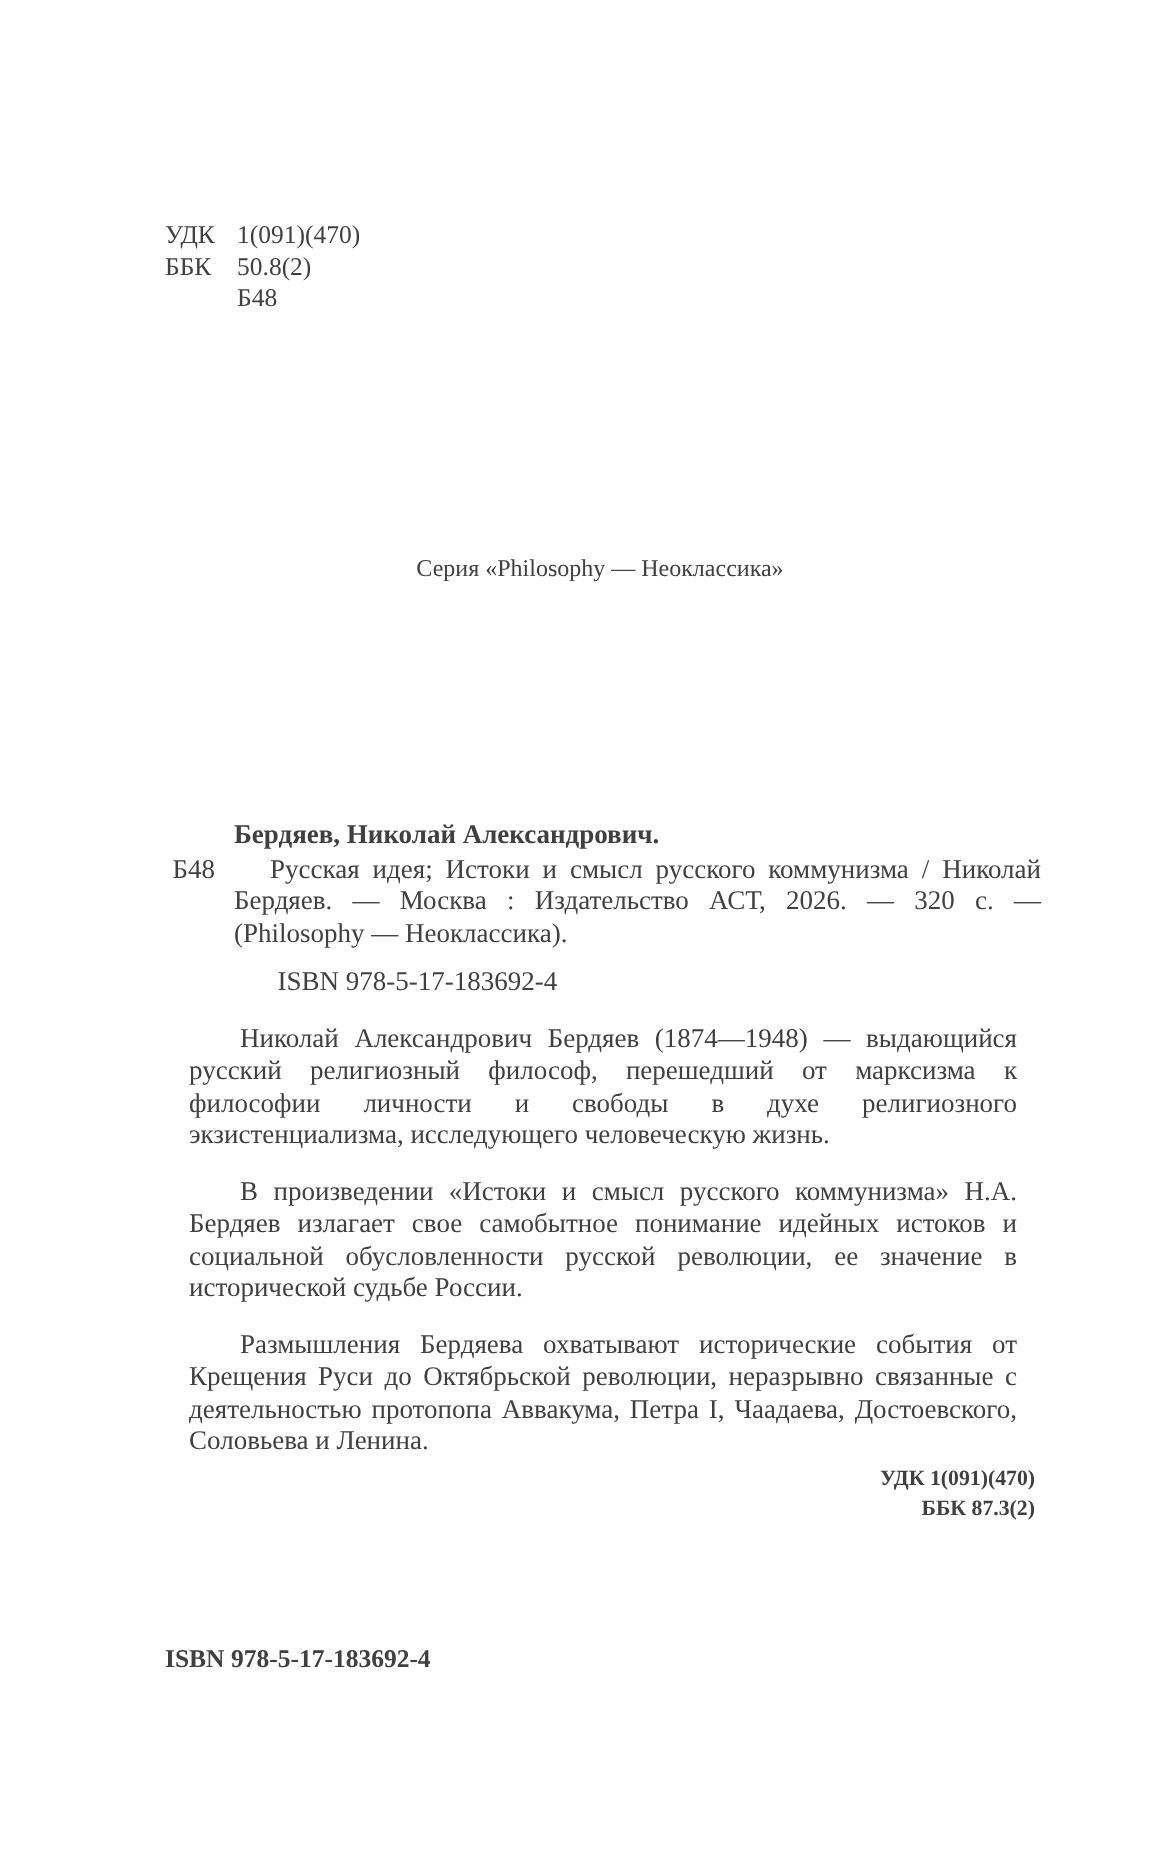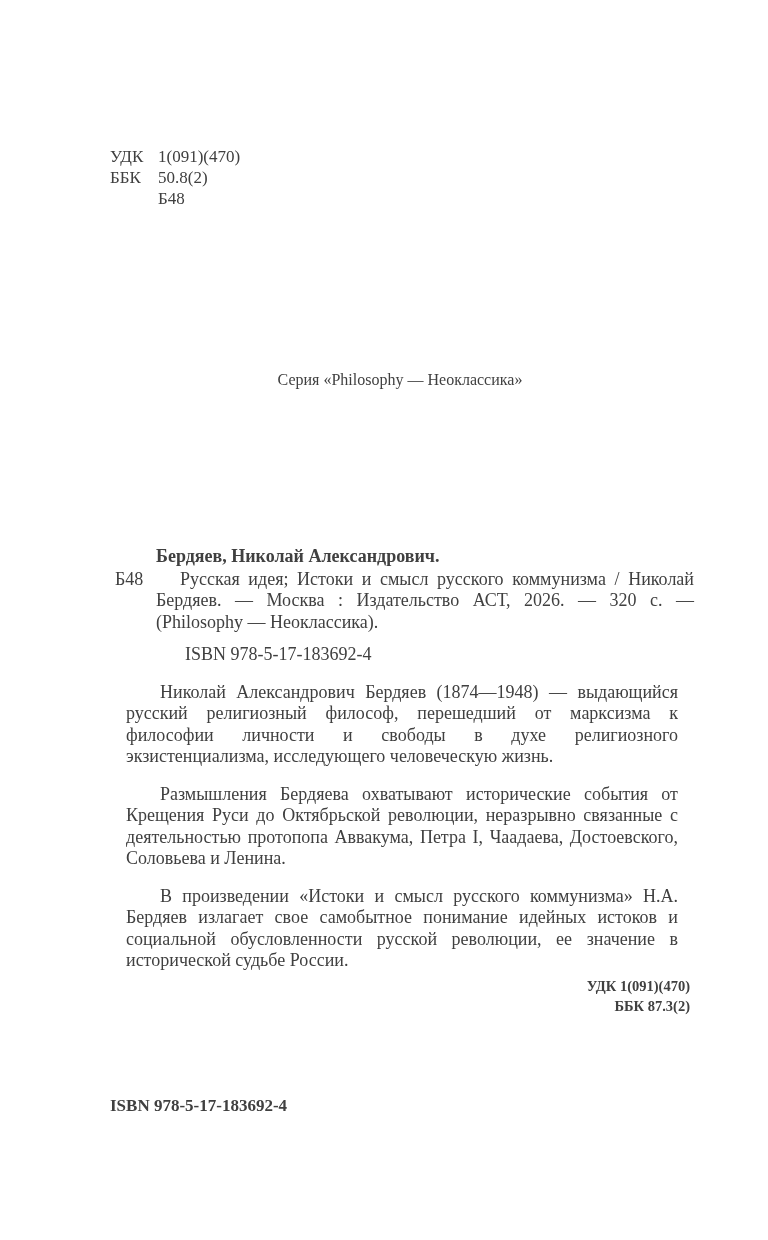--- a/index.html
+++ b/index.html
@@ -131,22 +131,22 @@
   </div>
 
   <div class="imprint">
     <p class="author-heading">Бердяев, Николай Александрович.</p>
     <p class="bib">
       <span class="margin-code">Б48</span><span>Русская идея; Истоки и смысл русского коммунизма / Николай Бердяев. — Москва : Издательство АСТ, 2026. — 320 с. — (Philosophy — Неоклассика).</span>
     </p>
     <p class="isbn-line">ISBN 978-5-17-183692-4</p>
     <div class="annotation">
       <p>Николай Александрович Бердяев (1874—1948) — выдающийся русский религиозный философ, перешедший от марксизма к философии личности и свободы в духе религиозного экзистенциализма, исследующего человеческую жизнь.</p>
+      <p>В произведении «Истоки и смысл русского коммунизма» Н.А. Бердяев излагает свое самобытное понимание идейных истоков и социальной обусловленности русской революции, ее значение в исторической судьбе России.</p>
       <p>Размышления Бердяева охватывают исторические события от Крещения Руси до Октябрьской революции, неразрывно связанные с деятельностью протопопа Аввакума, Петра I, Чаадаева, Достоевского, Соловьева и Ленина.</p>
-      <p>В произведении «Истоки и смысл русского коммунизма» Н.А. Бердяев излагает свое самобытное понимание идейных истоков и социальной обусловленности русской революции, ее значение в исторической судьбе России.</p>
     </div>
   </div>
 
   <div class="codes-right">
     <div>УДК 1(091)(470)</div>
     <div>ББК 87.3(2)</div>
   </div>
 
   <div class="footer">
     <div class="footer-isbn">ISBN 978-5-17-183692-4</div>

